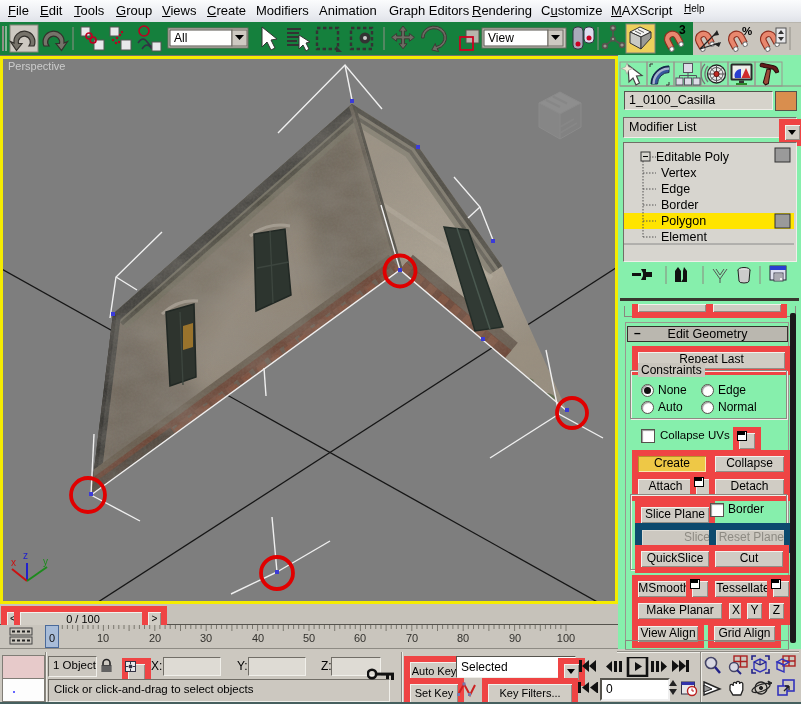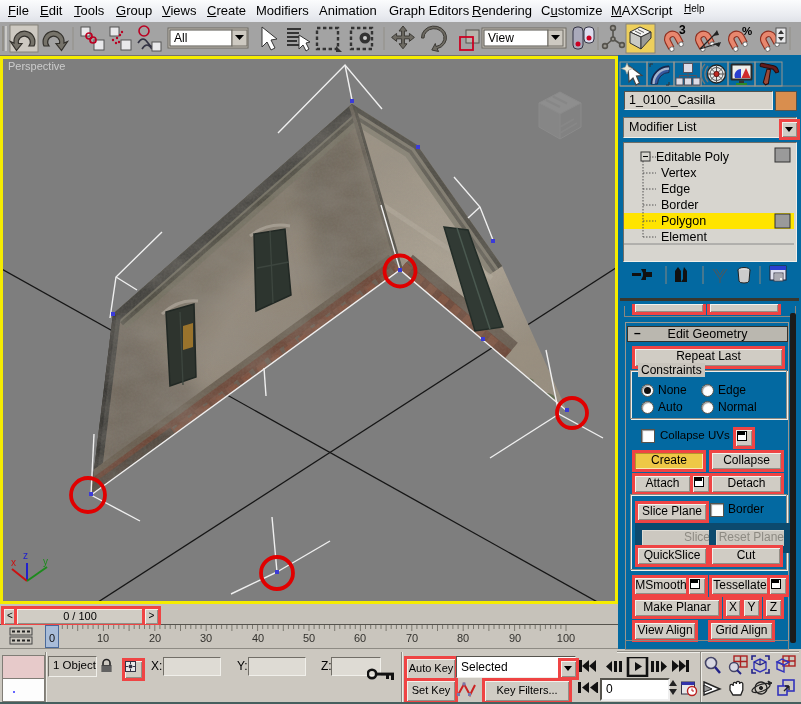--- a/index.html
+++ b/index.html
@@ -1,17 +1,17 @@
 <!DOCTYPE html>
 <html><head><meta charset="utf-8"><style>
 html,body{margin:0;padding:0}
 body{width:801px;height:704px;position:relative;overflow:hidden;background:#c9c5bd;
  font-family:"Liberation Sans",sans-serif;-webkit-font-smoothing:antialiased}
 .ab{position:absolute}
-.b{position:absolute;background:#d0ccc4;border:3px solid #ef4444;
+.b{position:absolute;background:#d0ccc4;border:6px solid #ef4444;
  box-shadow:inset 1px 1px 0 #f2f1ec,inset -1px -1px 0 #928f87;
  font-size:12px;color:#000;text-align:center;line-height:15px}
 .bd{position:absolute;background:#ccc8c0;border:7px solid #0c4a6e;
  box-shadow:inset 1px 1px 0 #dedbd4;font-size:12px;color:#8e8b83;text-align:right;line-height:15px}
 .sunk{position:absolute;background:#dcd9d2;border-top:1px solid #716e67;border-left:1px solid #716e67;
  border-bottom:1px solid #f0efea;border-right:1px solid #f0efea;font-size:12px;color:#000}
 .gb{position:absolute;border:1px solid #8d8a82;box-shadow:1px 1px 0 #efeee9,inset 1px 1px 0 #efeee9}
 .t{position:absolute;font-size:12px;color:#000;white-space:nowrap}
 .sep{position:absolute;width:1px;background:#8a877f;box-shadow:1px 0 0 #eeede8}
 u{text-decoration:underline}
@@ -27,21 +27,21 @@
 <div class="t" style="left:207px;top:3px;font-size:13px"><u>C</u>reate</div>
 <div class="t" style="left:256px;top:3px;font-size:13px">Modifiers</div>
 <div class="t" style="left:319px;top:3px;font-size:13px">Animation</div>
 <div class="t" style="left:389px;top:3px;font-size:13px">Graph Editors</div>
 <div class="t" style="left:472px;top:3px;font-size:13px"><u>R</u>endering</div>
 <div class="t" style="left:541px;top:3px;font-size:13px">C<u>u</u>stomize</div>
 <div class="t" style="left:611px;top:3px;font-size:13px"><u>M</u>AXScript</div>
 <div class="t" style="left:684px;top:3px;font-size:10px"><u>H</u>elp</div>
 </div>
 
-<div class="ab" id="toolbar" style="left:0;top:22px;width:801px;height:33px;background:#a3a3a3;border-bottom:1px solid #76736c">
+<div class="ab" id="toolbar" style="left:0;top:22px;width:693px;height:33px;background:#15803d;border-bottom:1px solid #76736c">
 <svg class="ab" style="left:0;top:0" width="801" height="33" viewBox="0 0 801 33">
 
  <line x1="3" y1="4" x2="3" y2="29" stroke="#928f87" stroke-width="2"></line>
  <line x1="6" y1="4" x2="6" y2="29" stroke="#f0efe9" stroke-width="1"></line>
 
  <rect x="10" y="3" width="28" height="27" fill="#cdc9c1" stroke="#86837b"></rect>
  <path transform="translate(48,0) scale(-1,1)" d="M14,24 A10.5,10.5 0 1 1 34,21 l3.5,-1.5 -6,9 -5.5,-7 3.5,0 A6,6 0 1 0 19,24z" fill="#76736a" stroke="#33312c" stroke-width="1.2"></path>
  <path transform="translate(108,0) scale(-1,1)" d="M64,24 A10.5,10.5 0 1 0 44,21 l-3.5,-1.5 6,9 5.5,-7 -3.5,0 A6,6 0 1 1 59,24z" fill="#76736a" stroke="#33312c" stroke-width="1.2"></path>
  <line x1="73" y1="5" x2="73" y2="28" stroke="#928f87"></line>
 
@@ -493,20 +493,23 @@
  <circle cx="5.5" cy="5.5" r="2" fill="#334"></circle>
  <path d="M5.5,0 v3 M5.5,8 v3 M0,5.5 h3 M8,5.5 h3" stroke="#334"></path>
 </svg>
 <div class="t" style="left:151px;top:10px;font-size:12px">X:</div>
 <div class="sunk" style="left:163px;top:8px;width:56px;height:17px;background:#dedbd4"></div>
 <div class="t" style="left:237px;top:10px;font-size:12px">Y:</div>
 <div class="sunk" style="left:248px;top:8px;width:56px;height:17px;background:#dedbd4"></div>
 <div class="t" style="left:321px;top:10px;font-size:12px">Z:</div>
 <div class="sunk" style="left:331px;top:8px;width:48px;height:17px;background:#dedbd4"></div>
 
+<div class="sunk" style="left:48px;top:30px;width:340px;height:21px;background:#ccc8c0">
+ <div class="t" style="left:5px;top:3px;font-size:11.5px">Click or click-and-drag to select objects</div>
+    </div>
 
 <svg class="ab" style="left:367px;top:17px" width="28" height="18" viewBox="0 0 28 18">
  <circle cx="5" cy="8" r="4.2" fill="none" stroke="#111" stroke-width="2.6"></circle>
  <rect x="9" y="6.6" width="18" height="3" fill="#111"></rect>
  <rect x="19" y="9" width="3" height="4" fill="#111"></rect>
       <rect x="24" y="9" width="3" height="5" fill="#111"></rect>
 </svg>
 <div class="sep" style="left:401px;top:3px;height:50px"></div>
 
 <div class="b" style="left:404px;top:7px;width:48px;height:20px;line-height:19px;font-size:11px;white-space:nowrap">Auto Key</div>
@@ -612,21 +615,21 @@
  <g transform="translate(73,0)" fill="none">
   <rect x="7" y="2" width="11" height="11" stroke="#33b" stroke-width="1.6"></rect>
   <rect x="2" y="8" width="9" height="9" fill="#ccc8c0" stroke="#33b" stroke-width="1.6"></rect>
   <path d="M13,8 L8,13 M13,8 h-4 M13,8 v4" stroke="#222" stroke-width="1.4"></path>
  </g>
 </svg>
 
 <div class="ab" style="left:0;top:53px;width:801px;height:2px;background:#46605f"></div>
 </div>
 
-<div class="ab" id="cpanel" style="left:618px;top:55px;width:183px;height:594px;background:#0369a1">
+<div class="ab" id="cpanel" style="left:618px;top:55px;width:183px;height:594px;background:#86efac">
 
 <svg class="ab" style="left:0;top:6px" width="183" height="26" viewBox="0 0 183 26">
  <line x1="2" y1="25" x2="183" y2="25" stroke="#8a877f"></line>
  <g stroke="#9a978f" fill="none">
   <rect x="2" y="1" width="27" height="24"></rect>
         <rect x="29" y="1" width="27" height="24"></rect>
   <rect x="56" y="1" width="27" height="24"></rect>
         <rect x="83" y="1" width="27" height="24"></rect>
   <rect x="110" y="1" width="27" height="24"></rect>
         <rect x="137" y="1" width="27" height="24"></rect>

